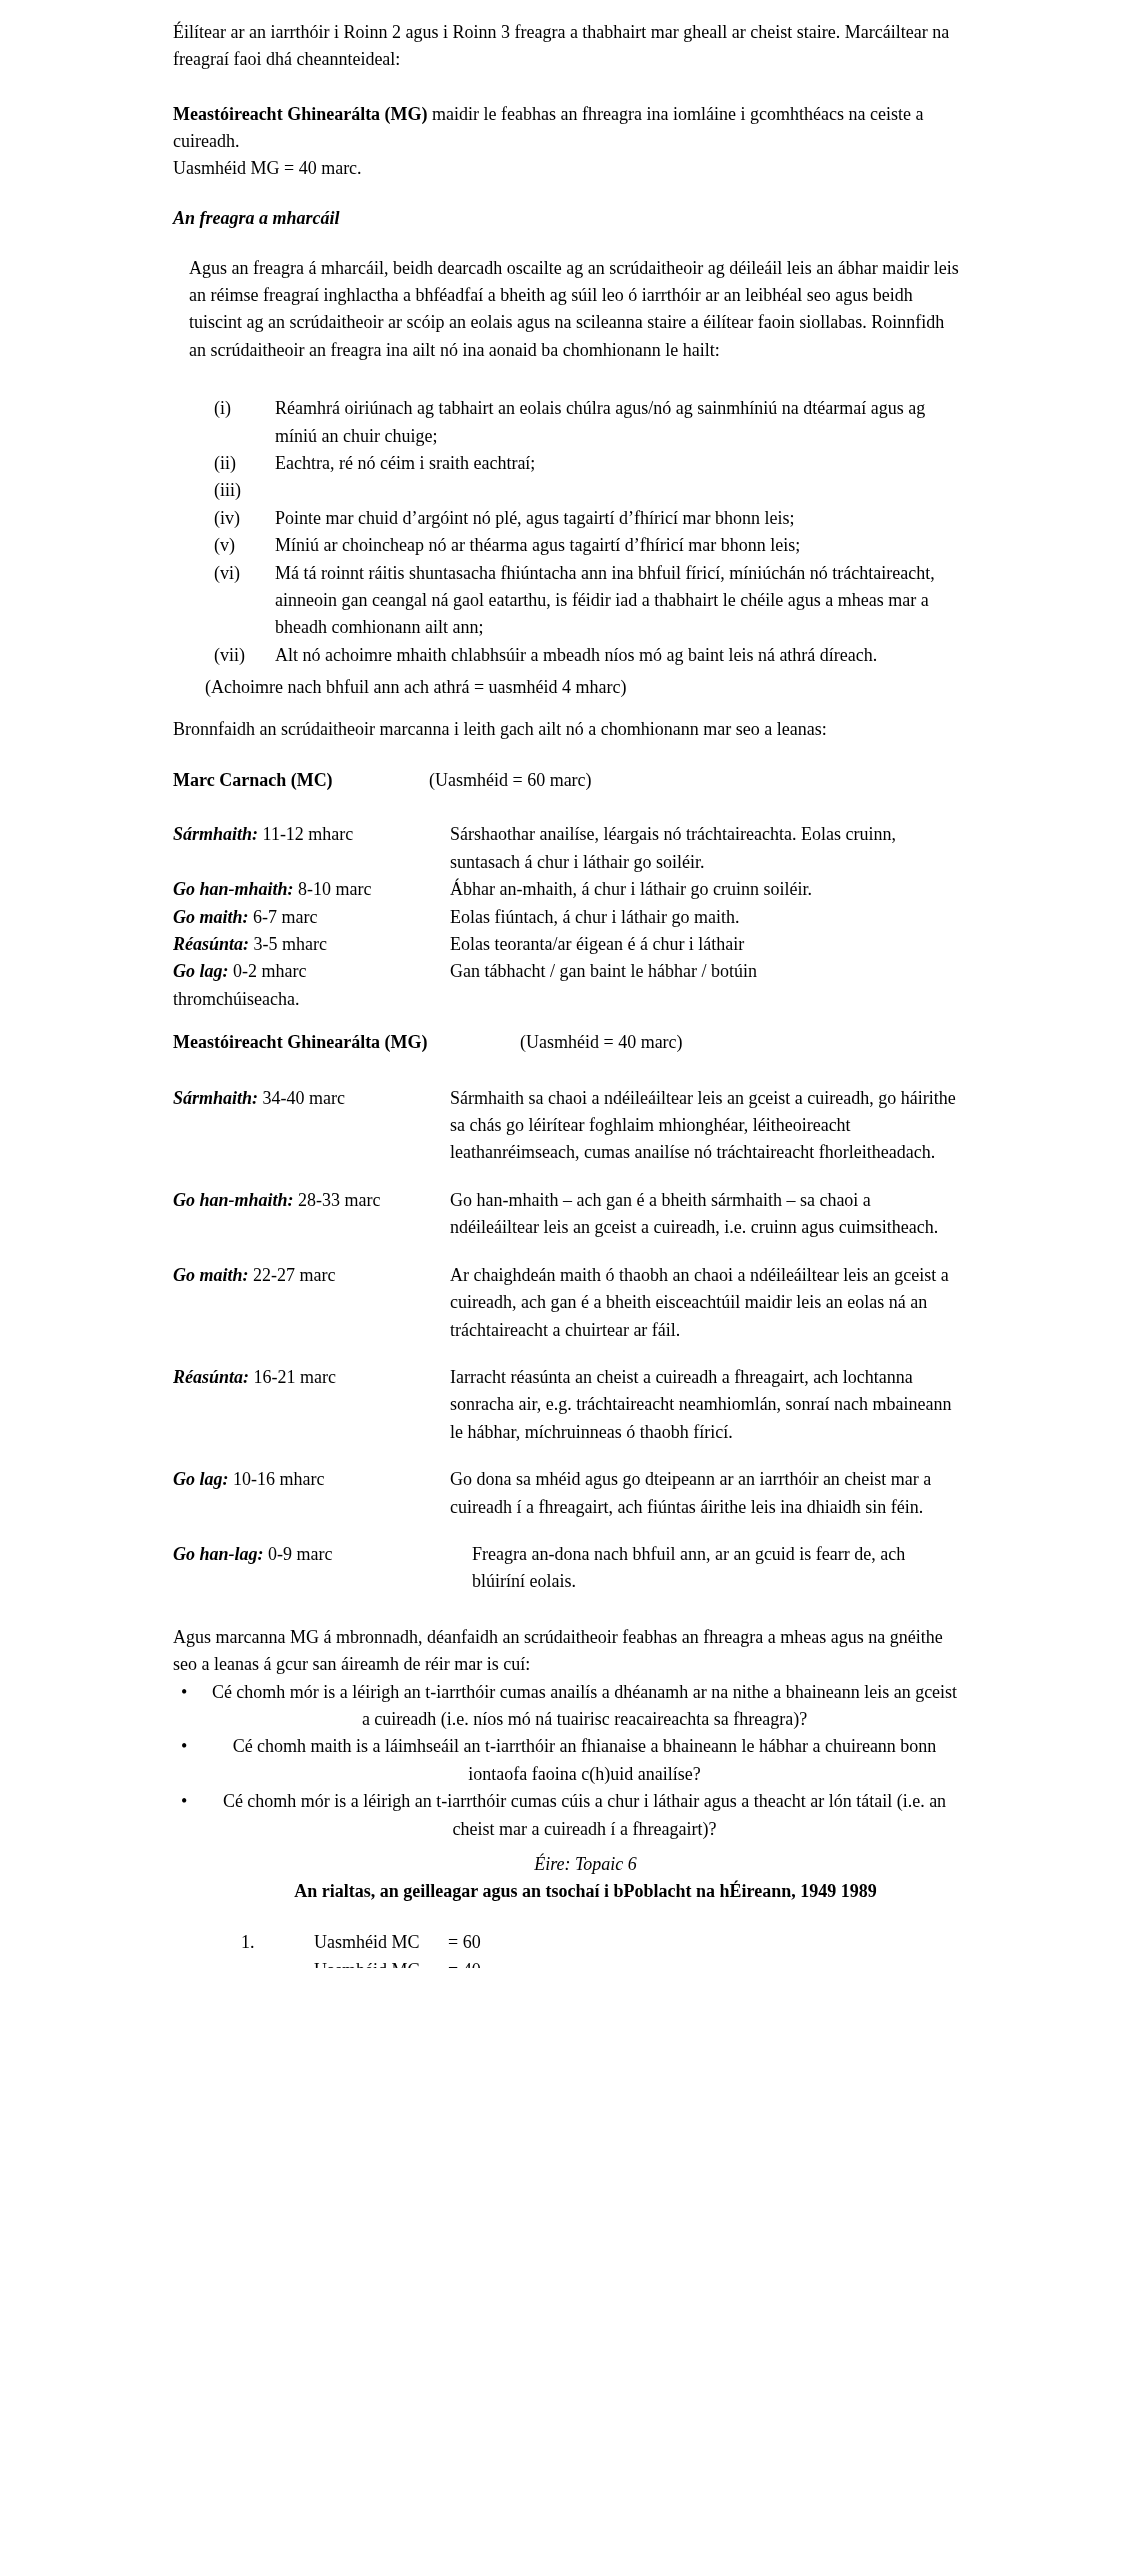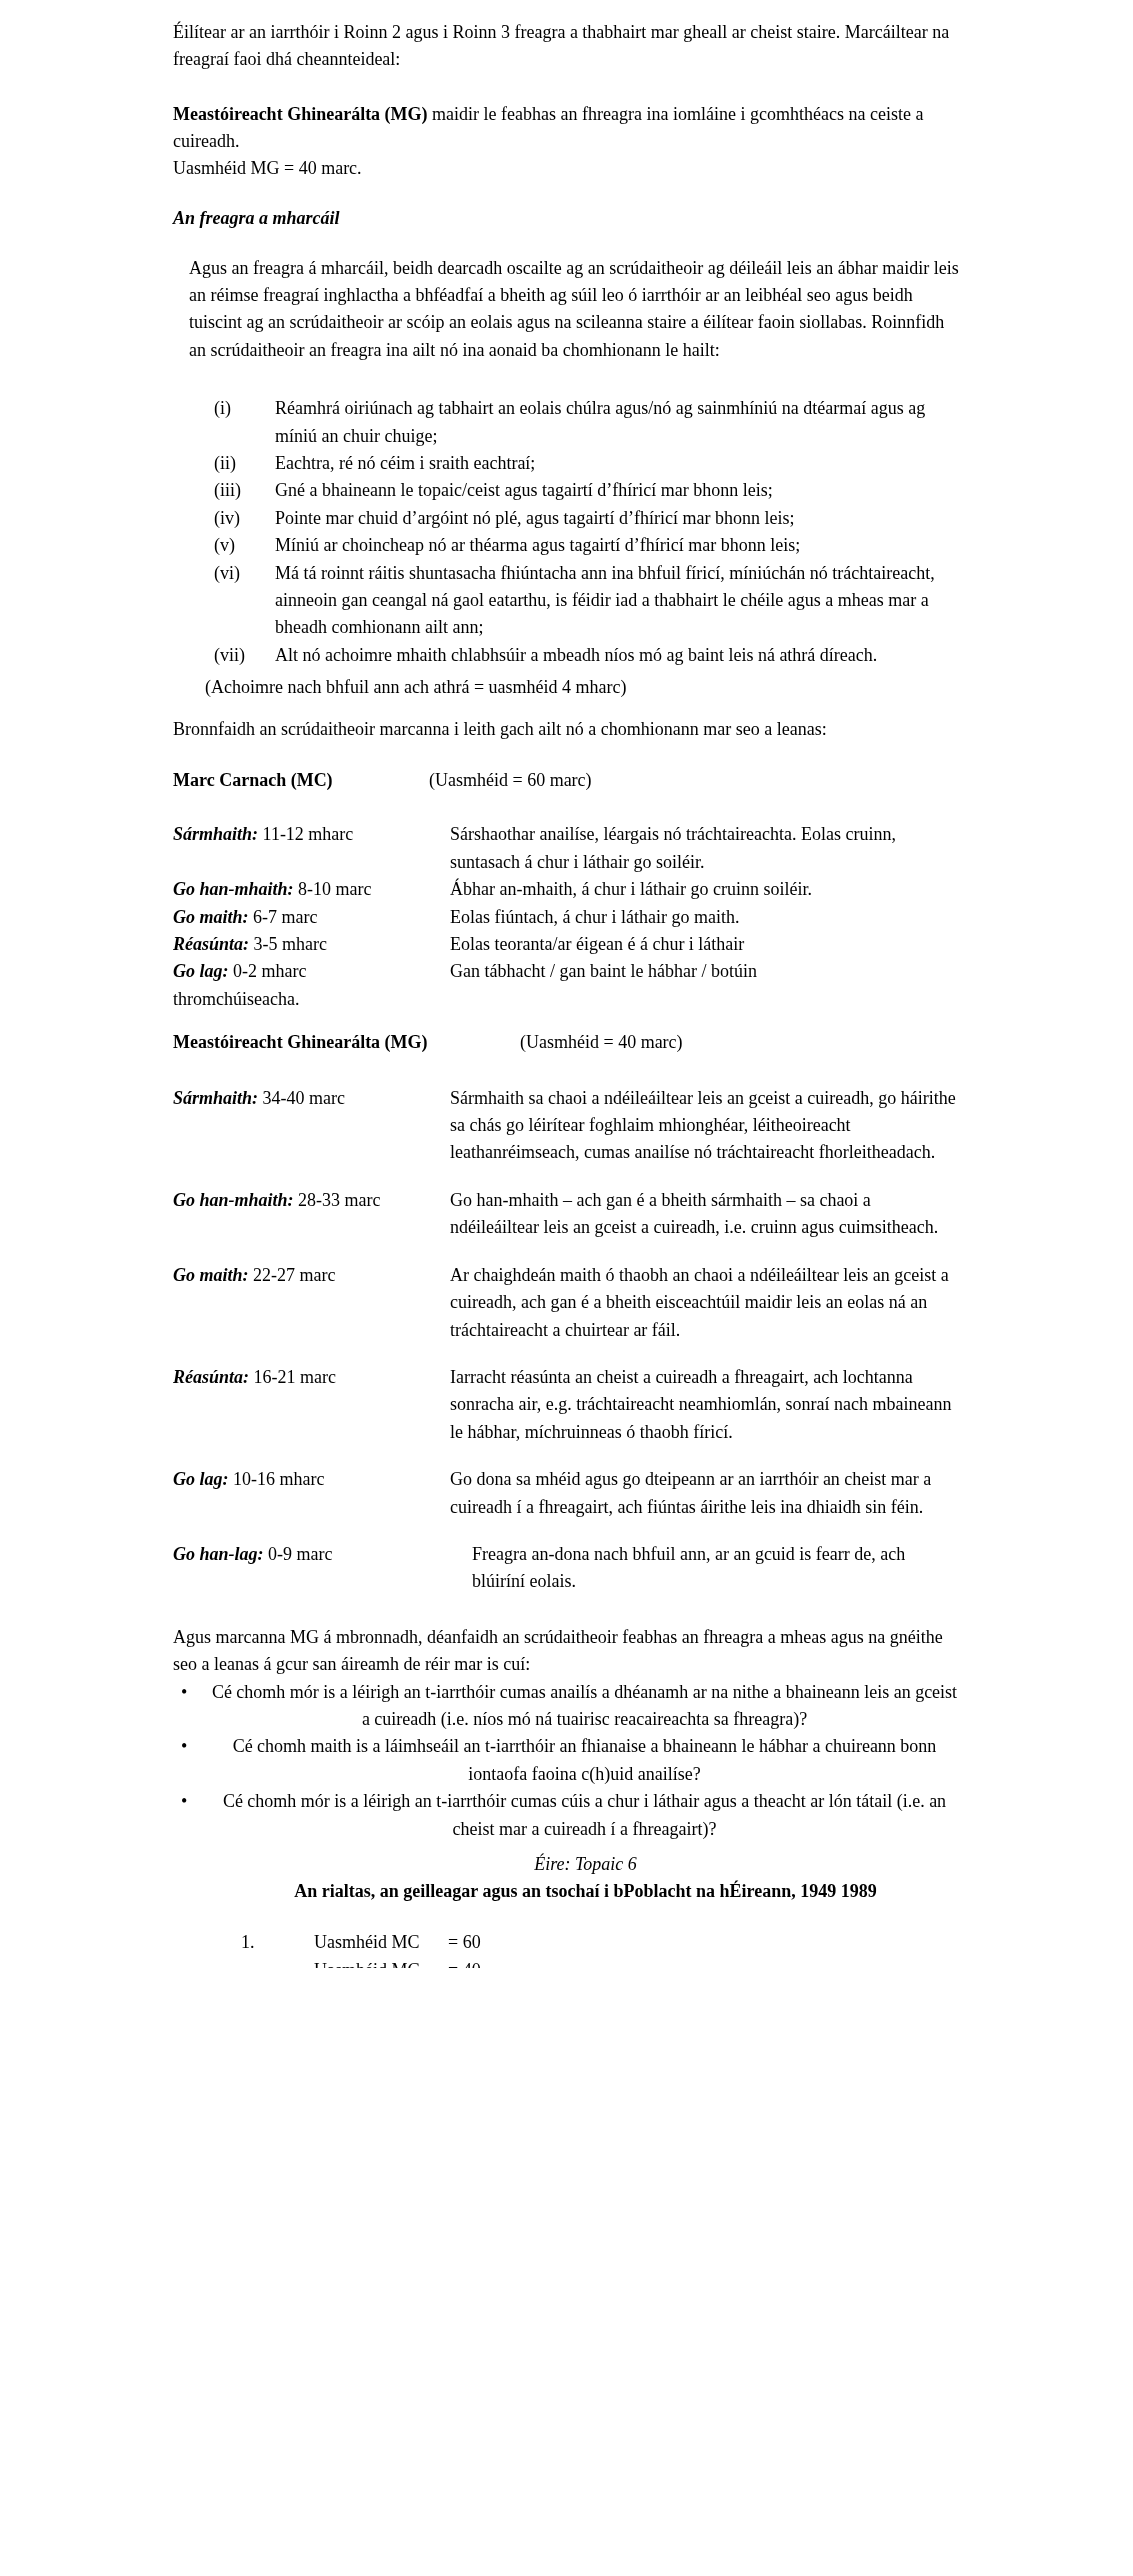--- a/index.html
+++ b/index.html
@@ -78,21 +78,20 @@
     <div class="roman-item">
       <span class="roman-num">(i)</span>
       <span class="roman-text">Réamhrá oiriúnach ag tabhairt an eolais chúlra agus/nó ag sainmhíniú na dtéarmaí agus ag míniú an chuir chuige;</span>
     </div>
     <div class="roman-item">
       <span class="roman-num">(ii)</span>
       <span class="roman-text">Eachtra, ré nó céim i sraith eachtraí;</span>
     </div>
     <div class="roman-item">
       <span class="roman-num">(iii)</span>
-      <span class="roman-text">Gné a bhaineann le topaic/ceist agus tagairtí d’fhíricí mar bhonn leis;</span>
     </div>
     <div class="roman-item">
       <span class="roman-num">(iv)</span>
       <span class="roman-text">Pointe mar chuid d’argóint nó plé, agus tagairtí d’fhíricí mar bhonn leis;</span>
     </div>
     <div class="roman-item">
       <span class="roman-num">(v)</span>
       <span class="roman-text">Míniú ar choincheap nó ar théarma agus tagairtí d’fhíricí mar bhonn leis;</span>
     </div>
     <div class="roman-item">

